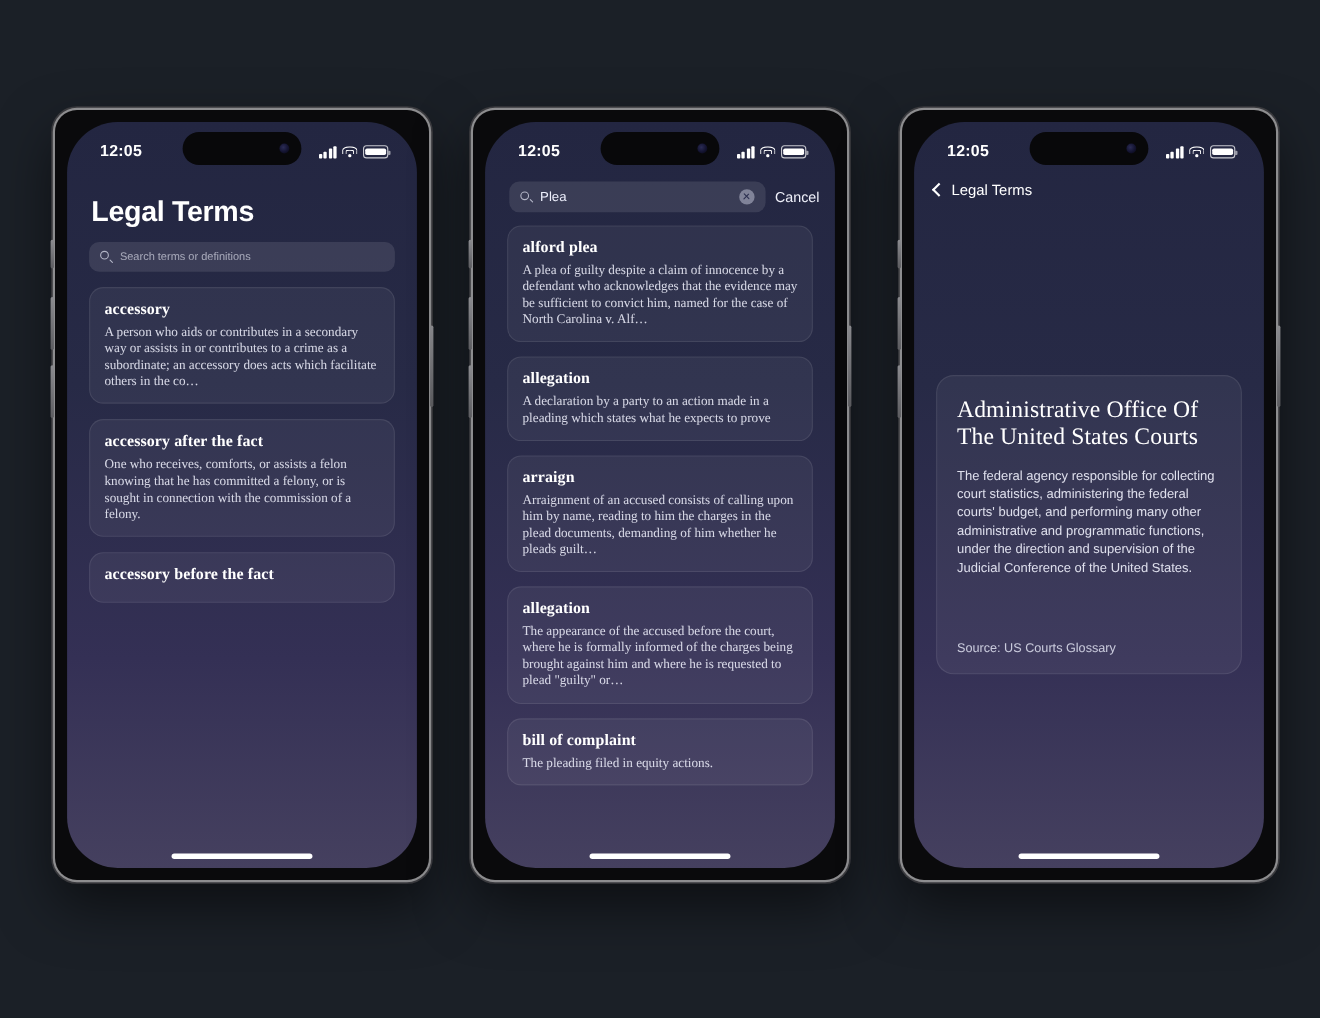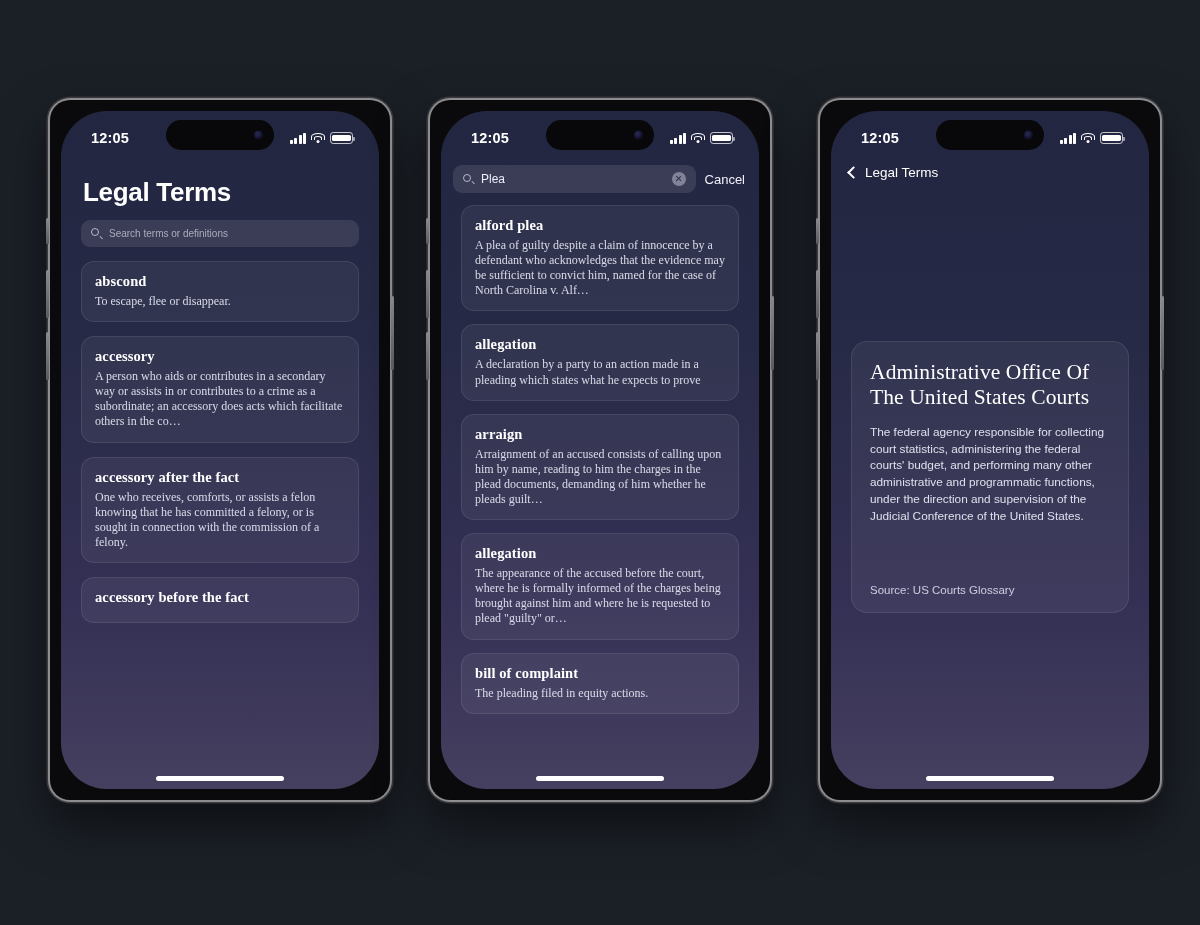--- a/index.html
+++ b/index.html
@@ -99,21 +99,21 @@
   }
   .searchbar .ph { font-size: 10px; color: rgba(233,234,245,.62); }
   .searchbar .val { font-size: 12px; color:#eceefb; }
   .mag { width:11px; height:11px; position:relative; flex:0 0 auto; }
   .mag i { position:absolute; width:8px; height:8px; border:1.4px solid rgba(226,228,242,.72);
            border-radius:50%; top:0; left:0; }
   .mag b { position:absolute; width:4px; height:1.4px; background:rgba(226,228,242,.72);
            transform:rotate(45deg); right:-0.5px; bottom:1px; border-radius:1px; }
 
   
-  .searchrow { display:flex; align-items:center; gap:9px; padding: 8px 14px 0 12px; }
+  .searchrow { display:flex; align-items:center; gap:9px; padding: 8px 14px 0 22px; }
   .searchrow .searchbar { margin:0; flex:1; height:28px; }
   .clearbtn { width:14px; height:14px; border-radius:50%; background:rgba(215,218,235,.45);
               position:relative; flex:0 0 auto; margin-left:auto; }
   .clearbtn::before, .clearbtn::after {
     content:""; position:absolute; left:3.3px; top:6.3px; width:7.4px; height:1.4px;
     background:#2c3050; border-radius:1px;
   }
   .clearbtn::before { transform:rotate(45deg); }
   .clearbtn::after  { transform:rotate(-45deg); }
   .cancel { font-size: 13px; color:#eff0fa; white-space:nowrap; }
@@ -208,24 +208,20 @@
 
         <div class="searchbar">
           <span class="mag">
               <i></i>
               <b></b>
             </span>
           <span class="ph">Search terms or definitions</span>
         </div>
 
         <div class="list">
-          <div class="card">
-            <div class="term">abscond</div>
-            <div class="def">To escape, flee or disappear.</div>
-          </div>
           <div class="card">
             <div class="term">accessory</div>
             <div class="def">A person who aids or contributes in a secondary way or assists in or contributes to a crime as a subordinate; an accessory does acts which facilitate others in the co…</div>
           </div>
           <div class="card">
             <div class="term">accessory after the fact</div>
             <div class="def">One who receives, comforts, or assists a felon knowing that he has committed a felony, or is sought in connection with the commission of a felony.</div>
           </div>
           <div class="card">
             <div class="term">accessory before the fact</div>

